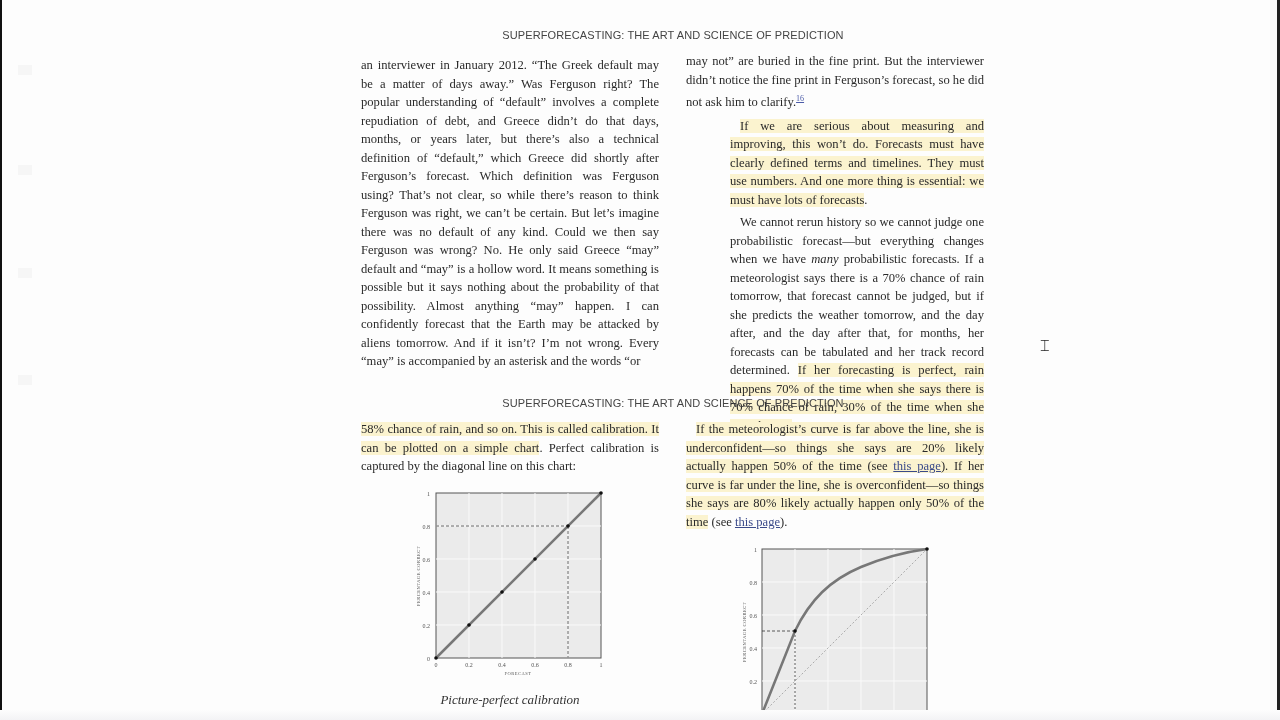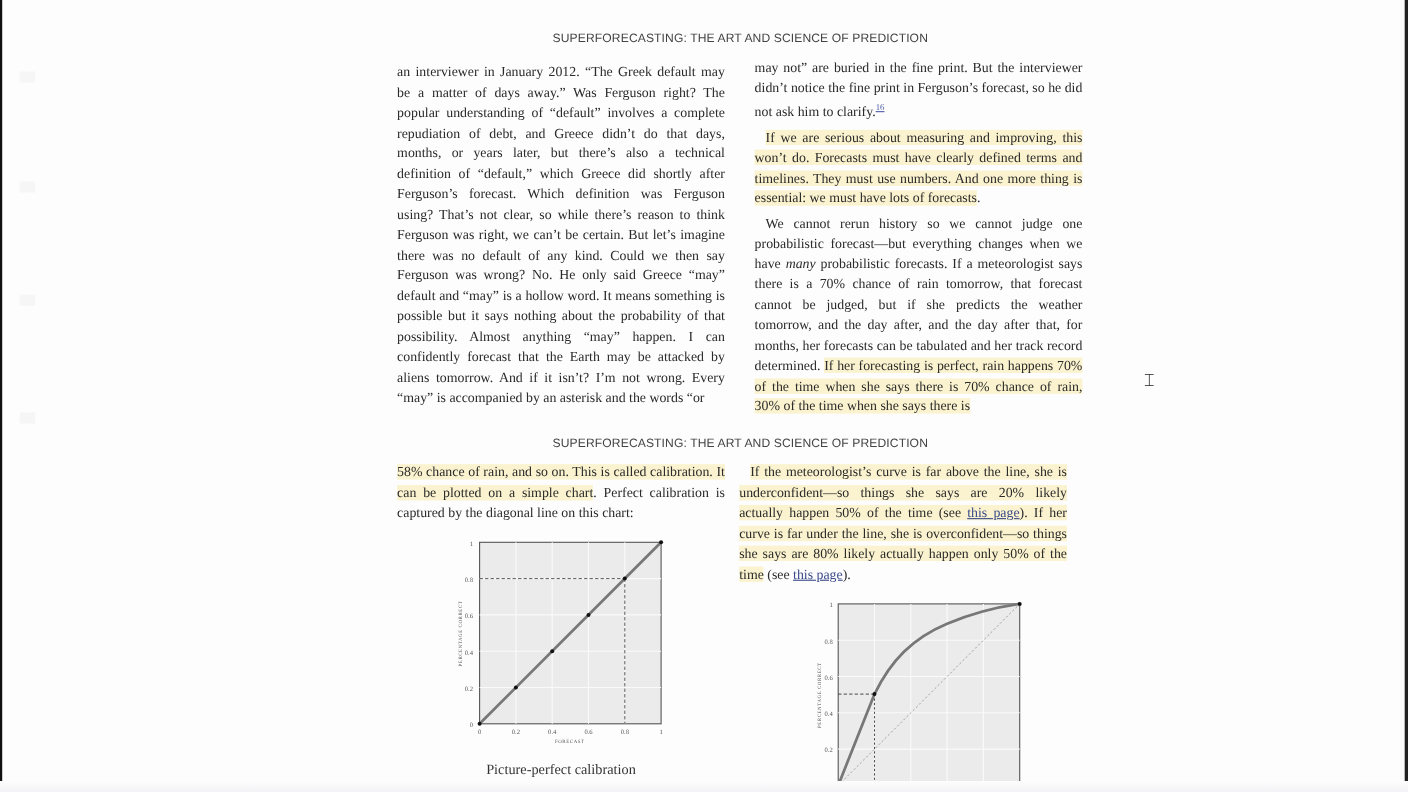--- a/index.html
+++ b/index.html
@@ -16,31 +16,31 @@
   .running-head {
     position:absolute; left:361px; width:624px; text-align:center;
     font-family:"Liberation Sans",sans-serif; font-size:11px; color:#444; letter-spacing:0.1px;
   }
   .col {
     position:absolute; width:298px;
     font-family:"Liberation Serif",serif; font-size:12.6px; line-height:18.5px;
     text-align:justify; color:#2a2a2a;
   }
   .col p { margin:0; }
-  .col p + p { margin-top:4px; }
+  .col p + p { margin-top:4px;margin-left:44px; }
   .indent { text-indent:10px; }
   .hl { background:#fbf3cf; }
   sup a { font-size:8px; color:#4b5ba8; text-decoration:underline; }
   a.link { color:#3a4a8a; text-decoration:underline; }
   .col em { font-style:italic; }
 
   .chart { position:absolute; }
   .caption {
     position:absolute; left:361px; width:298px; text-align:center;
-    font-family:"Liberation Serif",serif; font-size:13px; color:#333;
+    font-family:"Liberation Serif",serif; font-style:italic; font-size:13px; color:#333;
   }
   .cursor { position:absolute; left:1040px; top:336px; font-family:"DejaVu Sans",sans-serif; font-size:16px; color:#222; }
   .faint-marks { position:absolute; left:18px; width:14px; height:10px; background:#f6f6f6; }
 </style>
 </head>
 <body>
 
 <div class="left-edge"></div>
 <div class="right-edge"></div>
 <div class="faint-marks" style="top:65px"></div>
@@ -61,21 +61,21 @@
 </div>
 
 <div class="cursor">⌶</div>
 
 <div class="running-head" style="top:397px">SUPERFORECASTING: THE ART AND SCIENCE OF PREDICTION</div>
 
 <div class="col" style="left:361px; top:420px;">
   <p><span class="hl">58% chance of rain, and so on. This is called calibration. It can be plotted on a simple chart</span><span>. Perfect calibration is captured by the diagonal line on this chart:</span></p>
 </div>
 
-<div class="col" style="left:672px; top:420px;">
+<div class="col" style="left:686px; top:420px;">
   <p class="indent"><span class="hl"><span>If the meteorologist’s curve is far above the line, she is underconfident—so things she says are 20% likely actually happen 50% of the time (see </span><a class="link" href="#">this page</a><span>). If her curve is far under the line, she is overconfident—so things she says are 80% likely actually happen only 50% of the time</span></span><span> (see </span><a class="link" href="#">this page</a><span>).</span></p>
 </div>
 
 <svg class="chart" style="left:408px; top:486px;" width="205" height="195">
   <rect x="28" y="7" width="165" height="165" fill="#ebebeb" stroke="#555" stroke-width="1"></rect>
   <g stroke="#fafafa" stroke-width="1">
     <line x1="61" y1="7" x2="61" y2="172"></line>
       <line x1="94" y1="7" x2="94" y2="172"></line>
     <line x1="127" y1="7" x2="127" y2="172"></line>
       <line x1="160" y1="7" x2="160" y2="172"></line>

